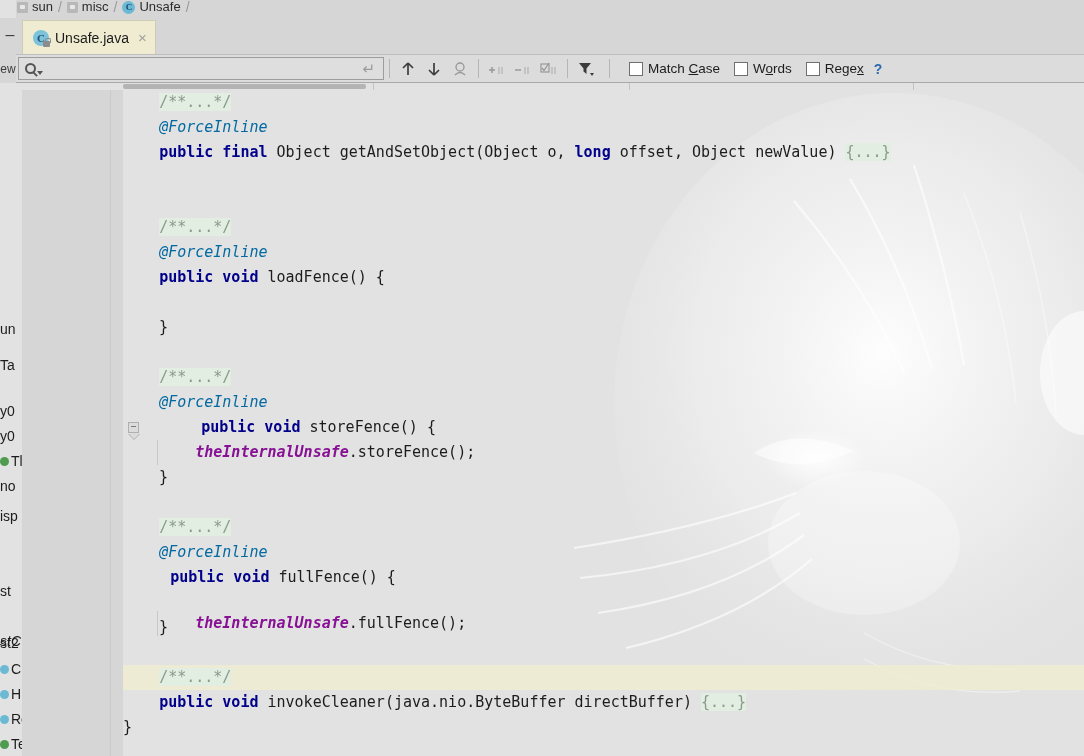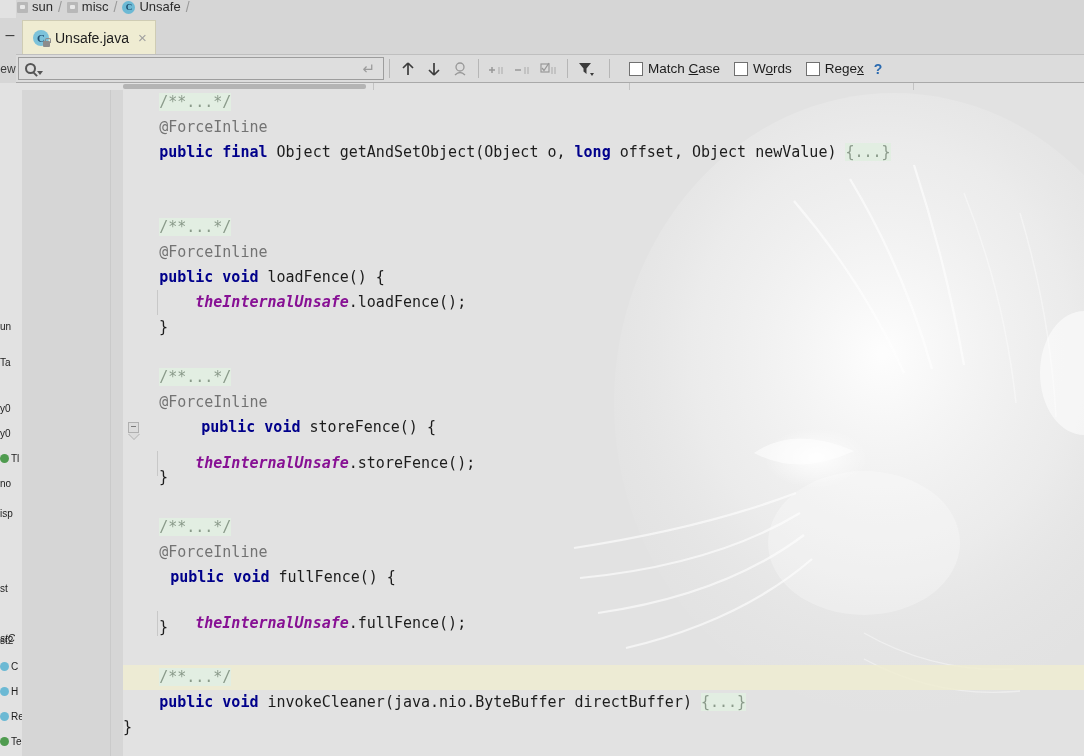--- a/index.html
+++ b/index.html
@@ -145,21 +145,21 @@
   #hscroll-sep2 { position: absolute; left: 506px; top: 0; width: 1px; height: 7px; background: #c3c3c3; }
   #hscroll-sep3 { position: absolute; left: 790px; top: 0; width: 1px; height: 7px; background: #c3c3c3; }
 
   
   #left-strip {
     position: absolute; left: 0; top: 0; width: 22px; height: 673px;
     background: #e2e2e2; z-index: 4; overflow: hidden;
   }
   #left-strip .frag {
     position: absolute; left: 0; width: 22px;
-    font-size: 10px; color: #1c1c1c; white-space: nowrap;
+    font-size: 14px; color: #1c1c1c; white-space: nowrap;
     display: flex; align-items: center; gap: 2px;
   }
   #left-strip .dot { width: 9px; height: 9px; border-radius: 50%; flex: 0 0 auto; }
 
   #left-panel-edge {
     position: absolute; left: 9px; top: -1px; width: 13px; height: 243px;
     background: #d6d6d6; border: 1px solid #bdbdbd; border-top: none; z-index: 3;
   }
   #left-panel-edge-inner {
     position: absolute; left: 0px; top: 0px; width: 4px; height: 241px; background: #e2e2e2;
@@ -226,21 +226,21 @@
     position: relative; top: 2px;
   }
   .fold-end::before {
     content: ""; position: absolute; left: -1px; top: -7px;
     border-left: 6px solid transparent; border-right: 6px solid transparent;
     border-bottom: 6px solid #dcdcdc;
   }
 
   
   .t-kw  { color: #00008b; font-weight: bold; }
-  .t-ann { color: #737373; }
+  .t-ann { color: #0369a1; font-style: italic; }
   .t-fold{ color: #8a9a8a; background: #e2eee2; }
   .t-fld { color: #871094; font-weight: bold; font-style: italic; }
   .t-pl  { color: #1c1c1c; }
   .indent-guide {
     position: absolute; top: 0; width: 1px; height: 25px; background: #c8c8c8;
   }
 </style>
 </head>
 <body>
 
@@ -445,21 +445,20 @@
         </div>
         <div class="grow" style="top: 182px;">
           <span class="lnum">1187</span>
           <span class="fold">
             <span class="fold-arrowdn"></span>
           </span>
           <span class="code"><span class="t-pl">    </span><span class="t-kw">public</span><span class="t-pl"> </span><span class="t-kw">void</span><span class="t-pl"> loadFence() {</span></span>
         </div>
         <div class="grow" style="top: 207px;">
           <span class="lnum">1188</span>
-          <span class="code"><span class="indent-guide" style="left: 34px;"></span><span class="t-pl">        </span><span class="t-fld">theInternalUnsafe</span><span class="t-pl">.loadFence();</span></span>
         </div>
         <div class="grow" style="top: 232px;">
           <span class="lnum">1189</span>
           <span class="fold">
             <span class="fold-end"></span>
           </span>
           <span class="code"><span class="t-pl">    }</span></span>
         </div>
         <div class="grow" style="top: 257px;">
           <span class="lnum">1190</span>
@@ -476,21 +475,21 @@
           <span class="lnum">1203</span>
           <span class="code"><span class="t-pl">    </span><span class="t-ann">@ForceInline</span></span>
         </div>
         <div class="grow" style="top: 332px; margin-left: 42px;">
           <span class="lnum">1204</span>
           <span class="fold">
             <span class="fold-arrowdn"></span>
           </span>
           <span class="code"><span class="t-pl">    </span><span class="t-kw">public</span><span class="t-pl"> </span><span class="t-kw">void</span><span class="t-pl"> storeFence() {</span></span>
         </div>
-        <div class="grow" style="top: 368px; padding-left: 33px;">
+        <div class="grow" style="top: 357px; padding-left: 33px;">
           <span class="lnum">1205</span>
           <span class="code"><span class="indent-guide" style="left: 34px;"></span><span class="t-pl">        </span><span class="t-fld">theInternalUnsafe</span><span class="t-pl">.storeFence();</span></span>
         </div>
         <div class="grow" style="top: 382px;">
           <span class="lnum">1206</span>
           <span class="fold">
             <span class="fold-end"></span>
           </span>
           <span class="code"><span class="t-pl">    }</span></span>
         </div>

